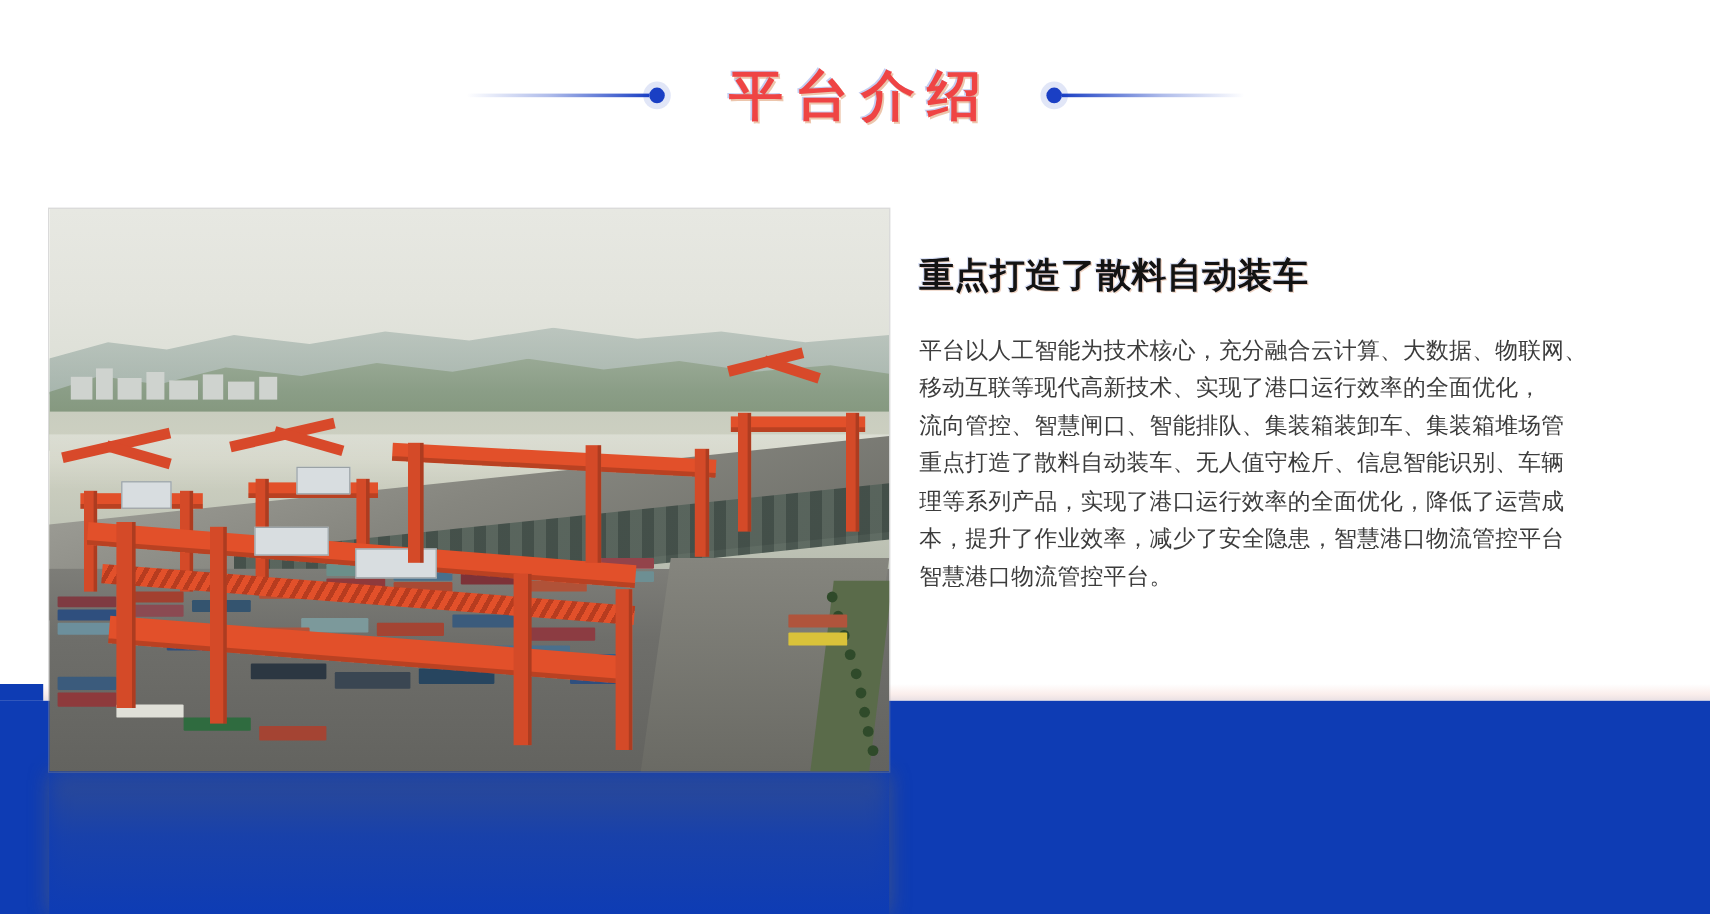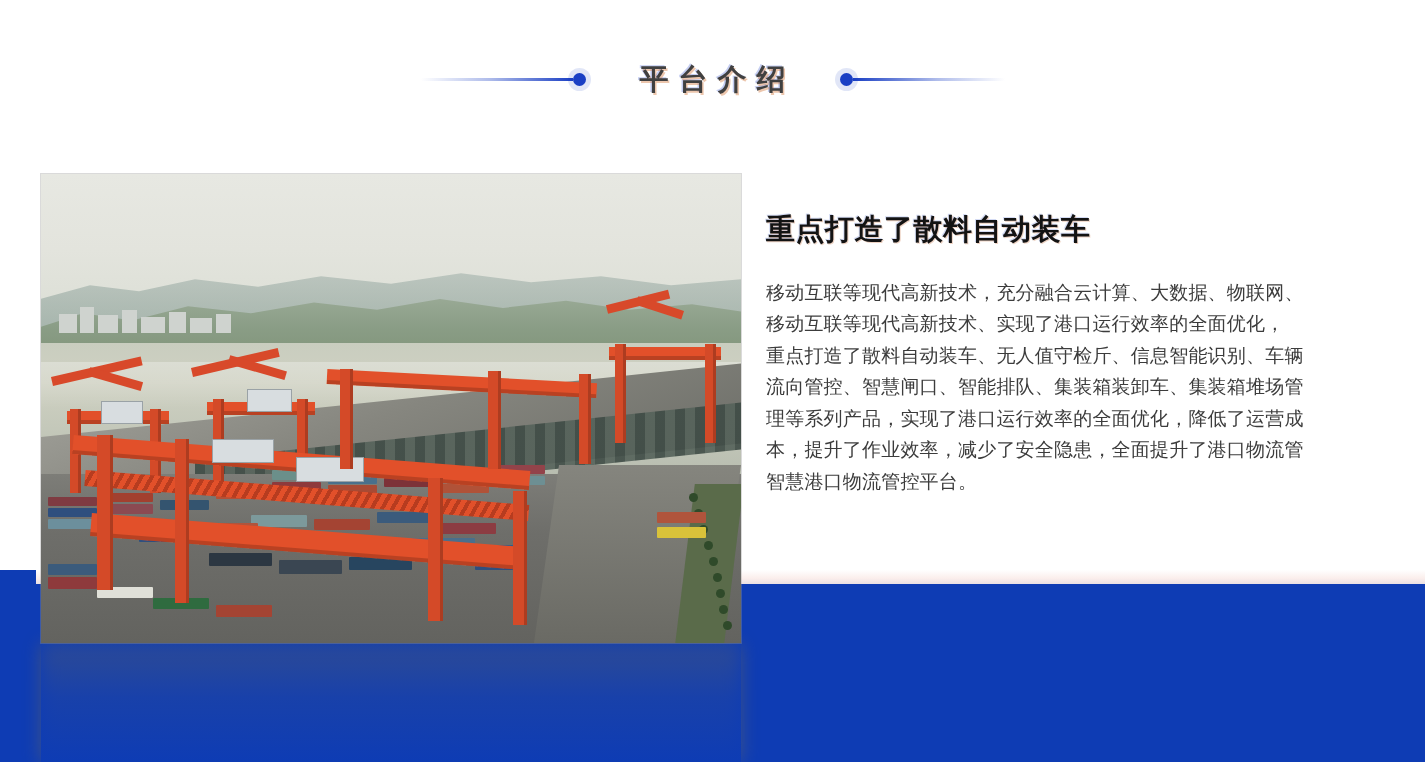--- a/index.html
+++ b/index.html
@@ -81,23 +81,23 @@
     height: 13px;
     border-radius: 50%;
     background: #1a3fc4;
     box-shadow: 0 0 0 5px rgba(26,63,196,0.13);
     flex: 0 0 auto;
   }
   .deco-dot.left { margin-right: 44px; }
   .deco-dot.right { margin-left: 44px; }
 
   .section-title {
-    font-size: 29px;
+    font-size: 45px;
     font-weight: bold;
-    color: #404040;
+    color: #ef4444;
     letter-spacing: 10px;
     padding-left: 10px;
     line-height: 1;
     white-space: nowrap;
     text-shadow: 1.5px 1.5px 0 rgba(210,120,60,0.42), -1.5px -1px 0 rgba(60,90,210,0.30);
     font-family: "DejaVu Sans", "Liberation Sans", sans-serif;
   }
 
   
   .photo-frame {
@@ -417,23 +417,23 @@
         <div class="leg" style="left:6%;top:6%;height:82%;width:13px"></div>
         <div class="leg" style="left:52%;top:8%;height:80%;width:13px"></div>
         <div class="leg" style="left:80%;top:10%;height:74%;width:12px"></div>
       </div>
     </div>
   </div>
 
   <div class="content-col">
     <h2 class="content-heading">重点打造了散料自动装车</h2>
     <div class="content-body">
-      <p>移动互联等现代高新技术，充分融合云计算、大数据、物联网、</p>
+      <p>平台以人工智能为技术核心，充分融合云计算、大数据、物联网、</p>
       <p>移动互联等现代高新技术、实现了港口运行效率的全面优化，</p>
+      <p>流向管控、智慧闸口、智能排队、集装箱装卸车、集装箱堆场管</p>
       <p>重点打造了散料自动装车、无人值守检斤、信息智能识别、车辆</p>
-      <p>流向管控、智慧闸口、智能排队、集装箱装卸车、集装箱堆场管</p>
       <p>理等系列产品，实现了港口运行效率的全面优化，降低了运营成</p>
-      <p>本，提升了作业效率，减少了安全隐患，全面提升了港口物流管</p>
+      <p>本，提升了作业效率，减少了安全隐患，智慧港口物流管控平台</p>
       <p>智慧港口物流管控平台。</p>
     </div>
   </div>
 
 </div>
 
 </body></html>

